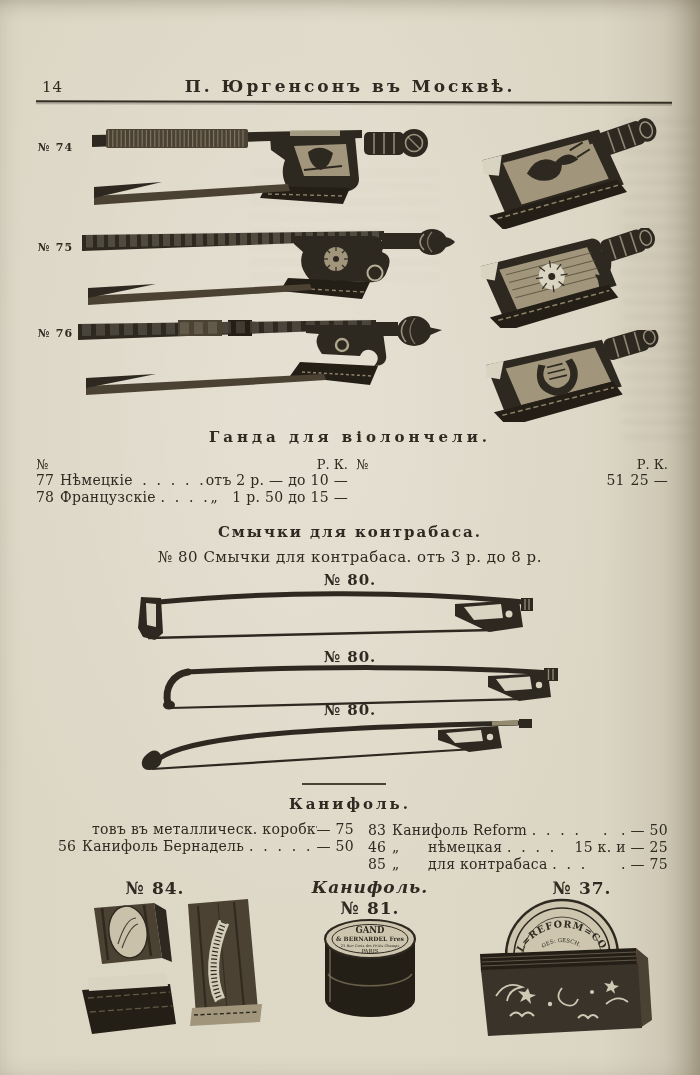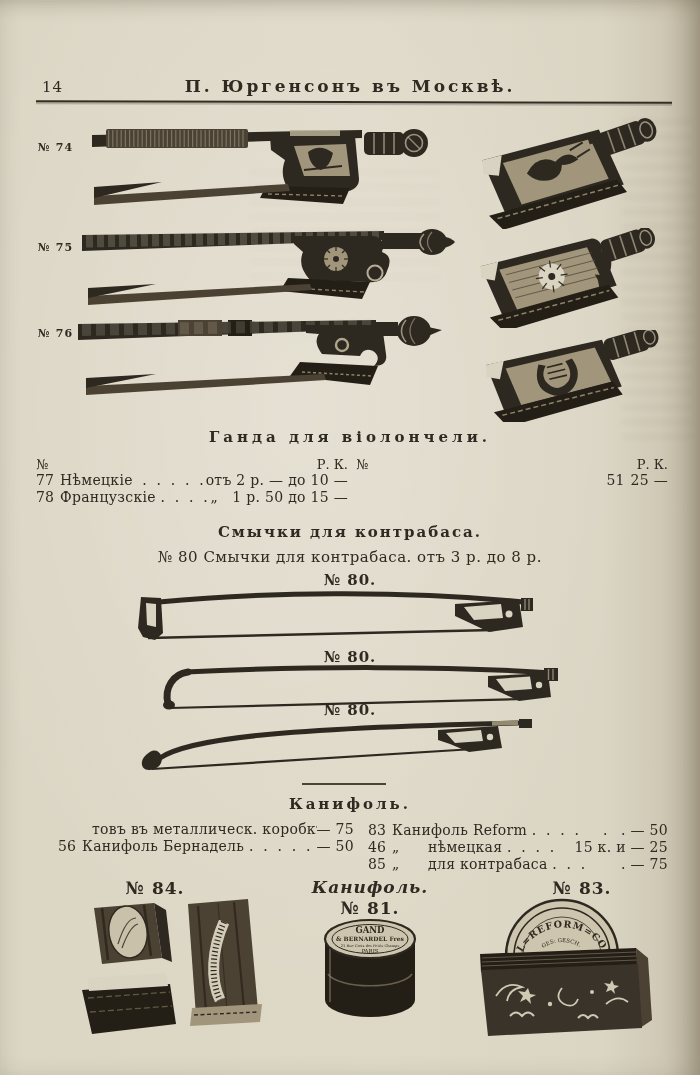--- a/index.html
+++ b/index.html
@@ -303,21 +303,21 @@
   <div class="prow">
     <span class="no">85</span>
     <span class="body">„      для контрабаса .  .  .</span>
     <span class="price">. — 75</span>
   </div>
 </div>
 
 <div class="abs cap" style="left:95px;top:878px;width:120px;">№ 84.</div>
 <div class="abs cap capi" style="left:300px;top:877px;width:140px;">Канифоль.</div>
 <div class="abs cap" style="left:300px;top:898px;width:140px;">№ 81.</div>
-<div class="abs cap" style="left:522px;top:878px;width:120px;">№ 83.</div>
+<div class="abs cap" style="left:522px;top:878px;width:120px;">№ 37.</div>
 
 <svg class="abs" style="left:72px;top:894px;" width="212" height="142" viewBox="0 0 212 142">
   <polygon class="ink2" points="10,96 98,90 104,130 20,140"></polygon>
   <line x1="16" y1="104" x2="98" y2="98" stroke="#7c7157" stroke-width="1.3" stroke-dasharray="6 3" opacity=".7"></line>
   <line x1="18" y1="118" x2="100" y2="112" stroke="#7c7157" stroke-width="1.3" stroke-dasharray="6 3" opacity=".7"></line>
   <polygon class="paper" points="16,84 94,79 96,92 17,97"></polygon>
   <polygon class="mid" points="22,14 82,9 90,64 30,70"></polygon>
   <line x1="30" y1="14" x2="36" y2="66" stroke="#282319" stroke-width="2.5" opacity=".8"></line>
   <line x1="72" y1="11" x2="79" y2="62" stroke="#282319" stroke-width="2.5" opacity=".8"></line>
   <polygon class="ink" points="82,9 94,16 100,68 90,64"></polygon>

